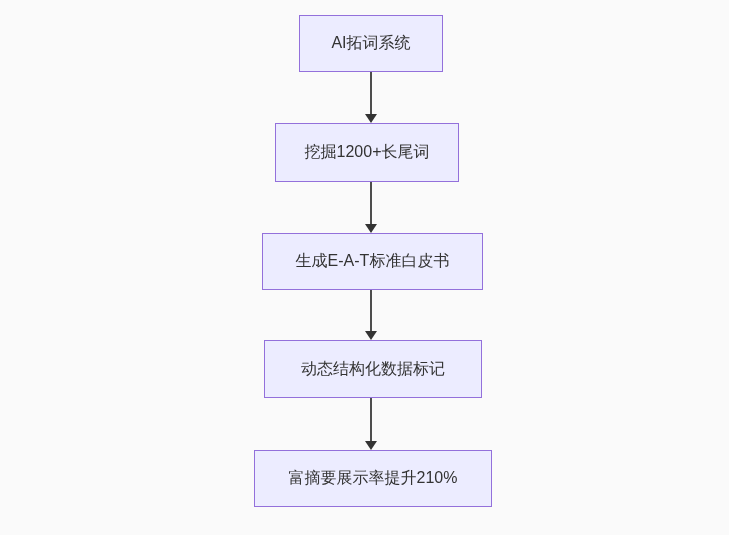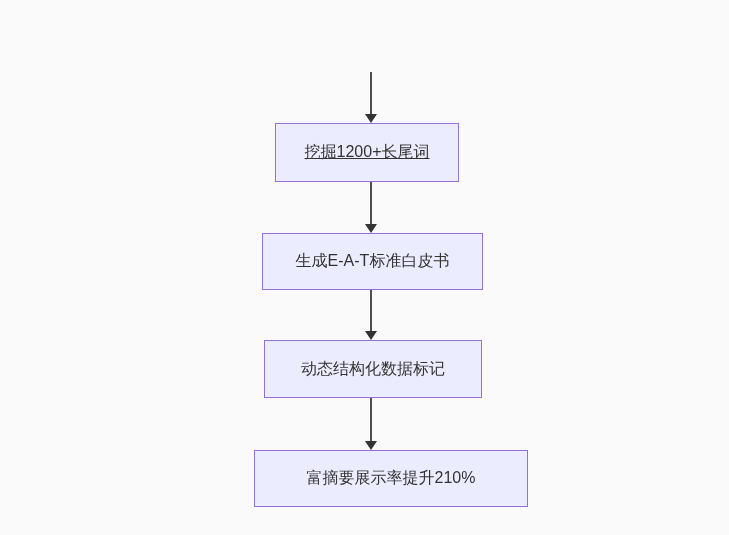--- a/index.html
+++ b/index.html
@@ -23,24 +23,24 @@
     border: 1px solid #9370DB;
     color: #333333;
     font-size: 16px;
     display: flex;
     align-items: center;
     justify-content: center;
     text-align: center;
     white-space: nowrap;
   }
   .n1 { left: 299px; top: 15px;  width: 144px; height: 57px; }
-  .n2 { left: 275px; top: 123px; width: 184px; height: 59px; text-decoration: underline; }
+  .n2 { left: 275px; top: 123px; width: 184px; height: 59px; }
   .n3 { left: 262px; top: 233px; width: 221px; height: 57px; }
   .n4 { left: 264px; top: 340px; width: 218px; height: 58px; text-align: center; }
-  .n5 { left: 254px; top: 450px; width: 274px; height: 57px; }
+  .n5 { left: 254px; top: 450px; width: 238px; height: 57px; }
 
   .edge {
     position: absolute;
     left: 364px;
     width: 14px;
     display: flex;
     flex-direction: column;
     align-items: center;
   }
   .edge .line {
@@ -59,20 +59,23 @@
   .e1 { top: 72px;  height: 51px; }
   .e2 { top: 182px; height: 51px; }
   .e3 { top: 290px; height: 50px; }
   .e4 { top: 398px; height: 52px; }
 </style>
 </head>
 <body>
 
 <div class="canvas">
 
+  <div class="flow-node n1">
+    <span>AI拓词系统</span>
+  </div>
 
   <div class="edge e1">
     <div class="line"></div>
     <div class="head"></div>
   </div>
 
   <div class="flow-node n2">
     <span>挖掘1200+长尾词</span>
   </div>
 

